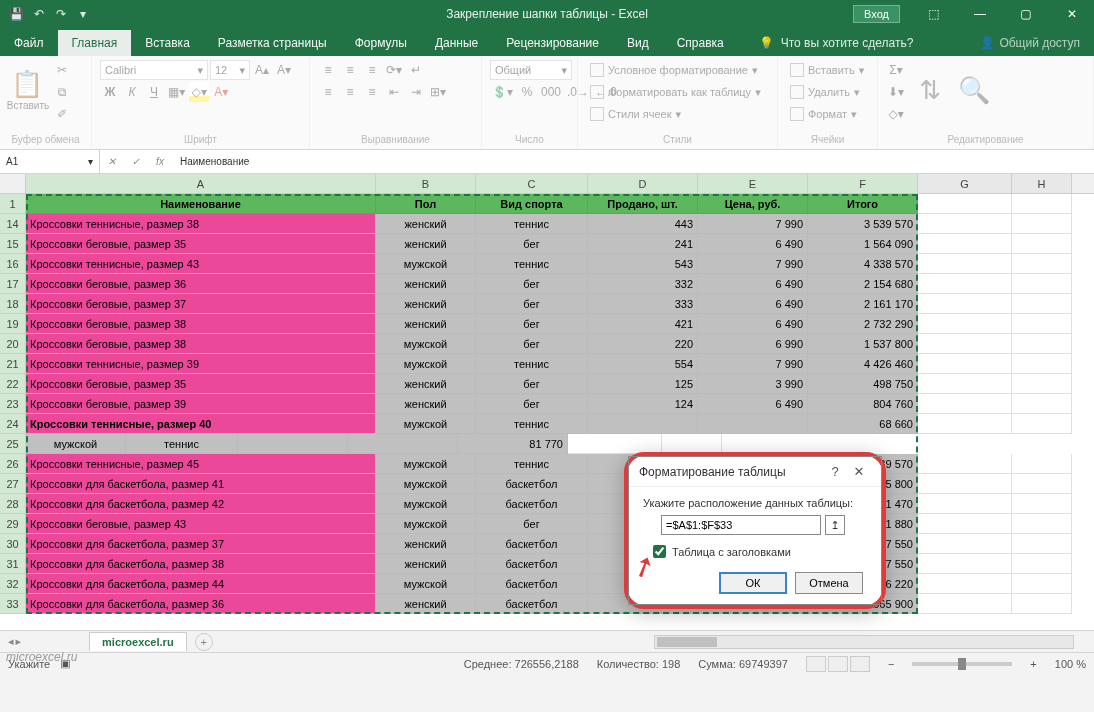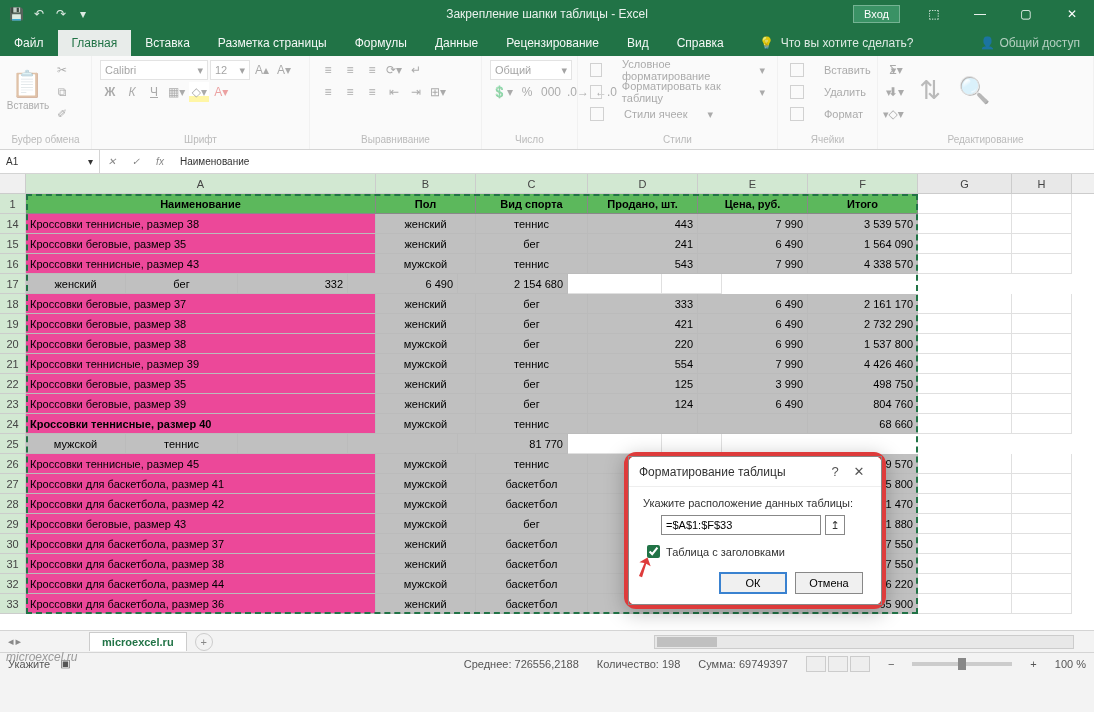--- a/index.html
+++ b/index.html
@@ -30,21 +30,21 @@
 .rbtn-big { width: 40px; height: 60px; display: flex; flex-direction: column; align-items: center; justify-content: center; font-size: 10px; color: #444; }
 .rbtn-big .bigicon { font-size: 26px; color: #666; }
 .rcol { display: flex; flex-direction: column; gap: 2px; }
 .r-hrow { display: flex; gap: 2px; align-items: center; }
 .fontname { width: 108px; height: 20px; border: 1px solid #c0c0c0; background: white; font-size: 11px; padding: 0 4px; display: flex; align-items: center; justify-content: space-between; color: #333; }
 .fontsize { width: 40px; height: 20px; border: 1px solid #c0c0c0; background: white; font-size: 11px; padding: 0 4px; display: flex; align-items: center; justify-content: space-between; color: #333; }
 .ribbtn { min-width: 20px; height: 20px; display: flex; align-items: center; justify-content: center; font-size: 12px; color: #444; padding: 0 2px; }
 .ribbtn.bold { font-weight: bold; }
 .ribbtn.italic { font-style: italic; }
 .ribbtn.under { text-decoration: underline; }
-.ribitem { display: flex; align-items: center; gap: 20px; font-size: 11px; color: #444; padding: 1px 4px; height: 20px; }
+.ribitem { display: flex; align-items: center; gap: 4px; font-size: 11px; color: #444; padding: 1px 4px; height: 20px; }
 .ribitem .sqicon { width: 14px; height: 14px; border: 1px solid #999; display: inline-block; }
 
 
 .formulabar { height: 24px; background: #fff; border-bottom: 1px solid #d4d4d4; display: flex; align-items: center; font-size: 10px; }
 .namebox { width: 100px; border-right: 1px solid #d4d4d4; padding: 0 6px; height: 100%; display: flex; align-items: center; justify-content: space-between; color: #333; }
 .fx-area { display: flex; align-items: center; height: 100%; }
 .fxbtn { width: 24px; text-align: center; color: #888; font-style: italic; }
 .formula-input { flex: 1; padding: 0 8px; color: #333; }
 
 
@@ -79,31 +79,31 @@
 
 .statusbar { height: 22px; background: #f3f3f3; border-top: 1px solid #d4d4d4; display: flex; align-items: center; font-size: 11px; color: #555; padding: 0 8px; gap: 18px; }
 .statusbar .left-status { margin-right: auto; display: flex; align-items: center; gap: 10px; }
 .statusbar .stat-item { }
 .viewbtns { display: flex; gap: 2px; }
 .viewb { width: 20px; height: 16px; border: 1px solid #ccc; background: #eee; }
 .zoom-slider { width: 100px; height: 4px; background: #ccc; position: relative; }
 .zoom-slider .thumb { width: 8px; height: 12px; background: #888; position: absolute; left: 46px; top: -4px; }
 
 
-.dialog-wrap { position: absolute; left: 624px; top: 452px; width: 262px; border: 4px solid #de3b3b; border-radius: 12px; background: #fff; box-shadow: 0 4px 20px rgba(0,0,0,0.25); z-index: 100; }
+.dialog-wrap { position: absolute; left: 624px; top: 452px; width: 262px; border: 4px solid #de3b3b; border-radius: 20px; background: #fff; box-shadow: 0 4px 20px rgba(0,0,0,0.25); z-index: 100; }
 .dialog { border: 1px solid #888; }
 .dialog-title { height: 30px; display: flex; align-items: center; padding: 0 10px; font-size: 12px; color: #333; border-bottom: 1px solid #eee; }
 .dialog-title .spacer { flex: 1; }
 .dialog-title .dbtn { width: 24px; text-align: center; color: #555; font-size: 13px; }
 .dialog-body { padding: 10px 14px; font-size: 11px; color: #333; }
 .dialog-body .prompt { margin-bottom: 6px; }
 .range-input { display: flex; gap: 4px; margin-bottom: 10px; margin-left: 18px; }
 .range-input input { width: 160px; border: 1px solid #888; padding: 2px 4px; font-size: 11px; }
 .range-btn { width: 20px; height: 20px; border: 1px solid #888; display: flex; align-items: center; justify-content: center; font-size: 11px; }
-.checkbox-row { display: flex; align-items: center; gap: 6px; margin-left: 4px; margin-bottom: 14px; }
+.checkbox-row { display: flex; align-items: center; gap: 6px; margin-left: 10px; margin-bottom: 14px; }
 .checkbox-row input { width: 13px; height: 13px; accent-color: #217346; }
 .dialog-buttons { display: flex; justify-content: flex-end; gap: 8px; padding-right: 4px; }
 .dbutton { width: 68px; height: 22px; border: 1px solid #888; background: #f0f0f0; font-size: 11px; }
 .dbutton.primary { border: 2px solid #3a82d0; }
 .arrow-annot { position: absolute; left: 632px; top: 550px; z-index: 101; font-size: 28px; color: #de3b3b; transform: rotate(-25deg); pointer-events: none; }
 
 
 .watermark { position: absolute; left: 6px; bottom: 48px; font-size: 12px; color: #999; font-style: italic; }
 </style>
 </head>
@@ -332,20 +332,21 @@
         <div class="cell colB" style="width: 100px;">мужской</div>
         <div class="cell colC" style="width: 112px;">теннис</div>
         <div class="cell colD" style="width: 110px;">543</div>
         <div class="cell colE" style="width: 110px;">7 990</div>
         <div class="cell colF" style="width: 110px;">4 338 570</div>
         <div class="cell empty" style="width: 94px;"></div>
         <div class="cell empty" style="width: 60px;"></div>
       </div>
       <div class="row data-row">
         <div class="rh sel">17</div>
+        <div class="cell colA" style="width: 350px;">Кроссовки беговые, размер 36</div>
         <div class="cell colB" style="width: 100px;">женский</div>
         <div class="cell colC" style="width: 112px;">бег</div>
         <div class="cell colD" style="width: 110px;">332</div>
         <div class="cell colE" style="width: 110px;">6 490</div>
         <div class="cell colF" style="width: 110px;">2 154 680</div>
         <div class="cell empty" style="width: 94px;"></div>
         <div class="cell empty" style="width: 60px;"></div>
       </div>
       <div class="row data-row">
         <div class="rh sel">18</div>

